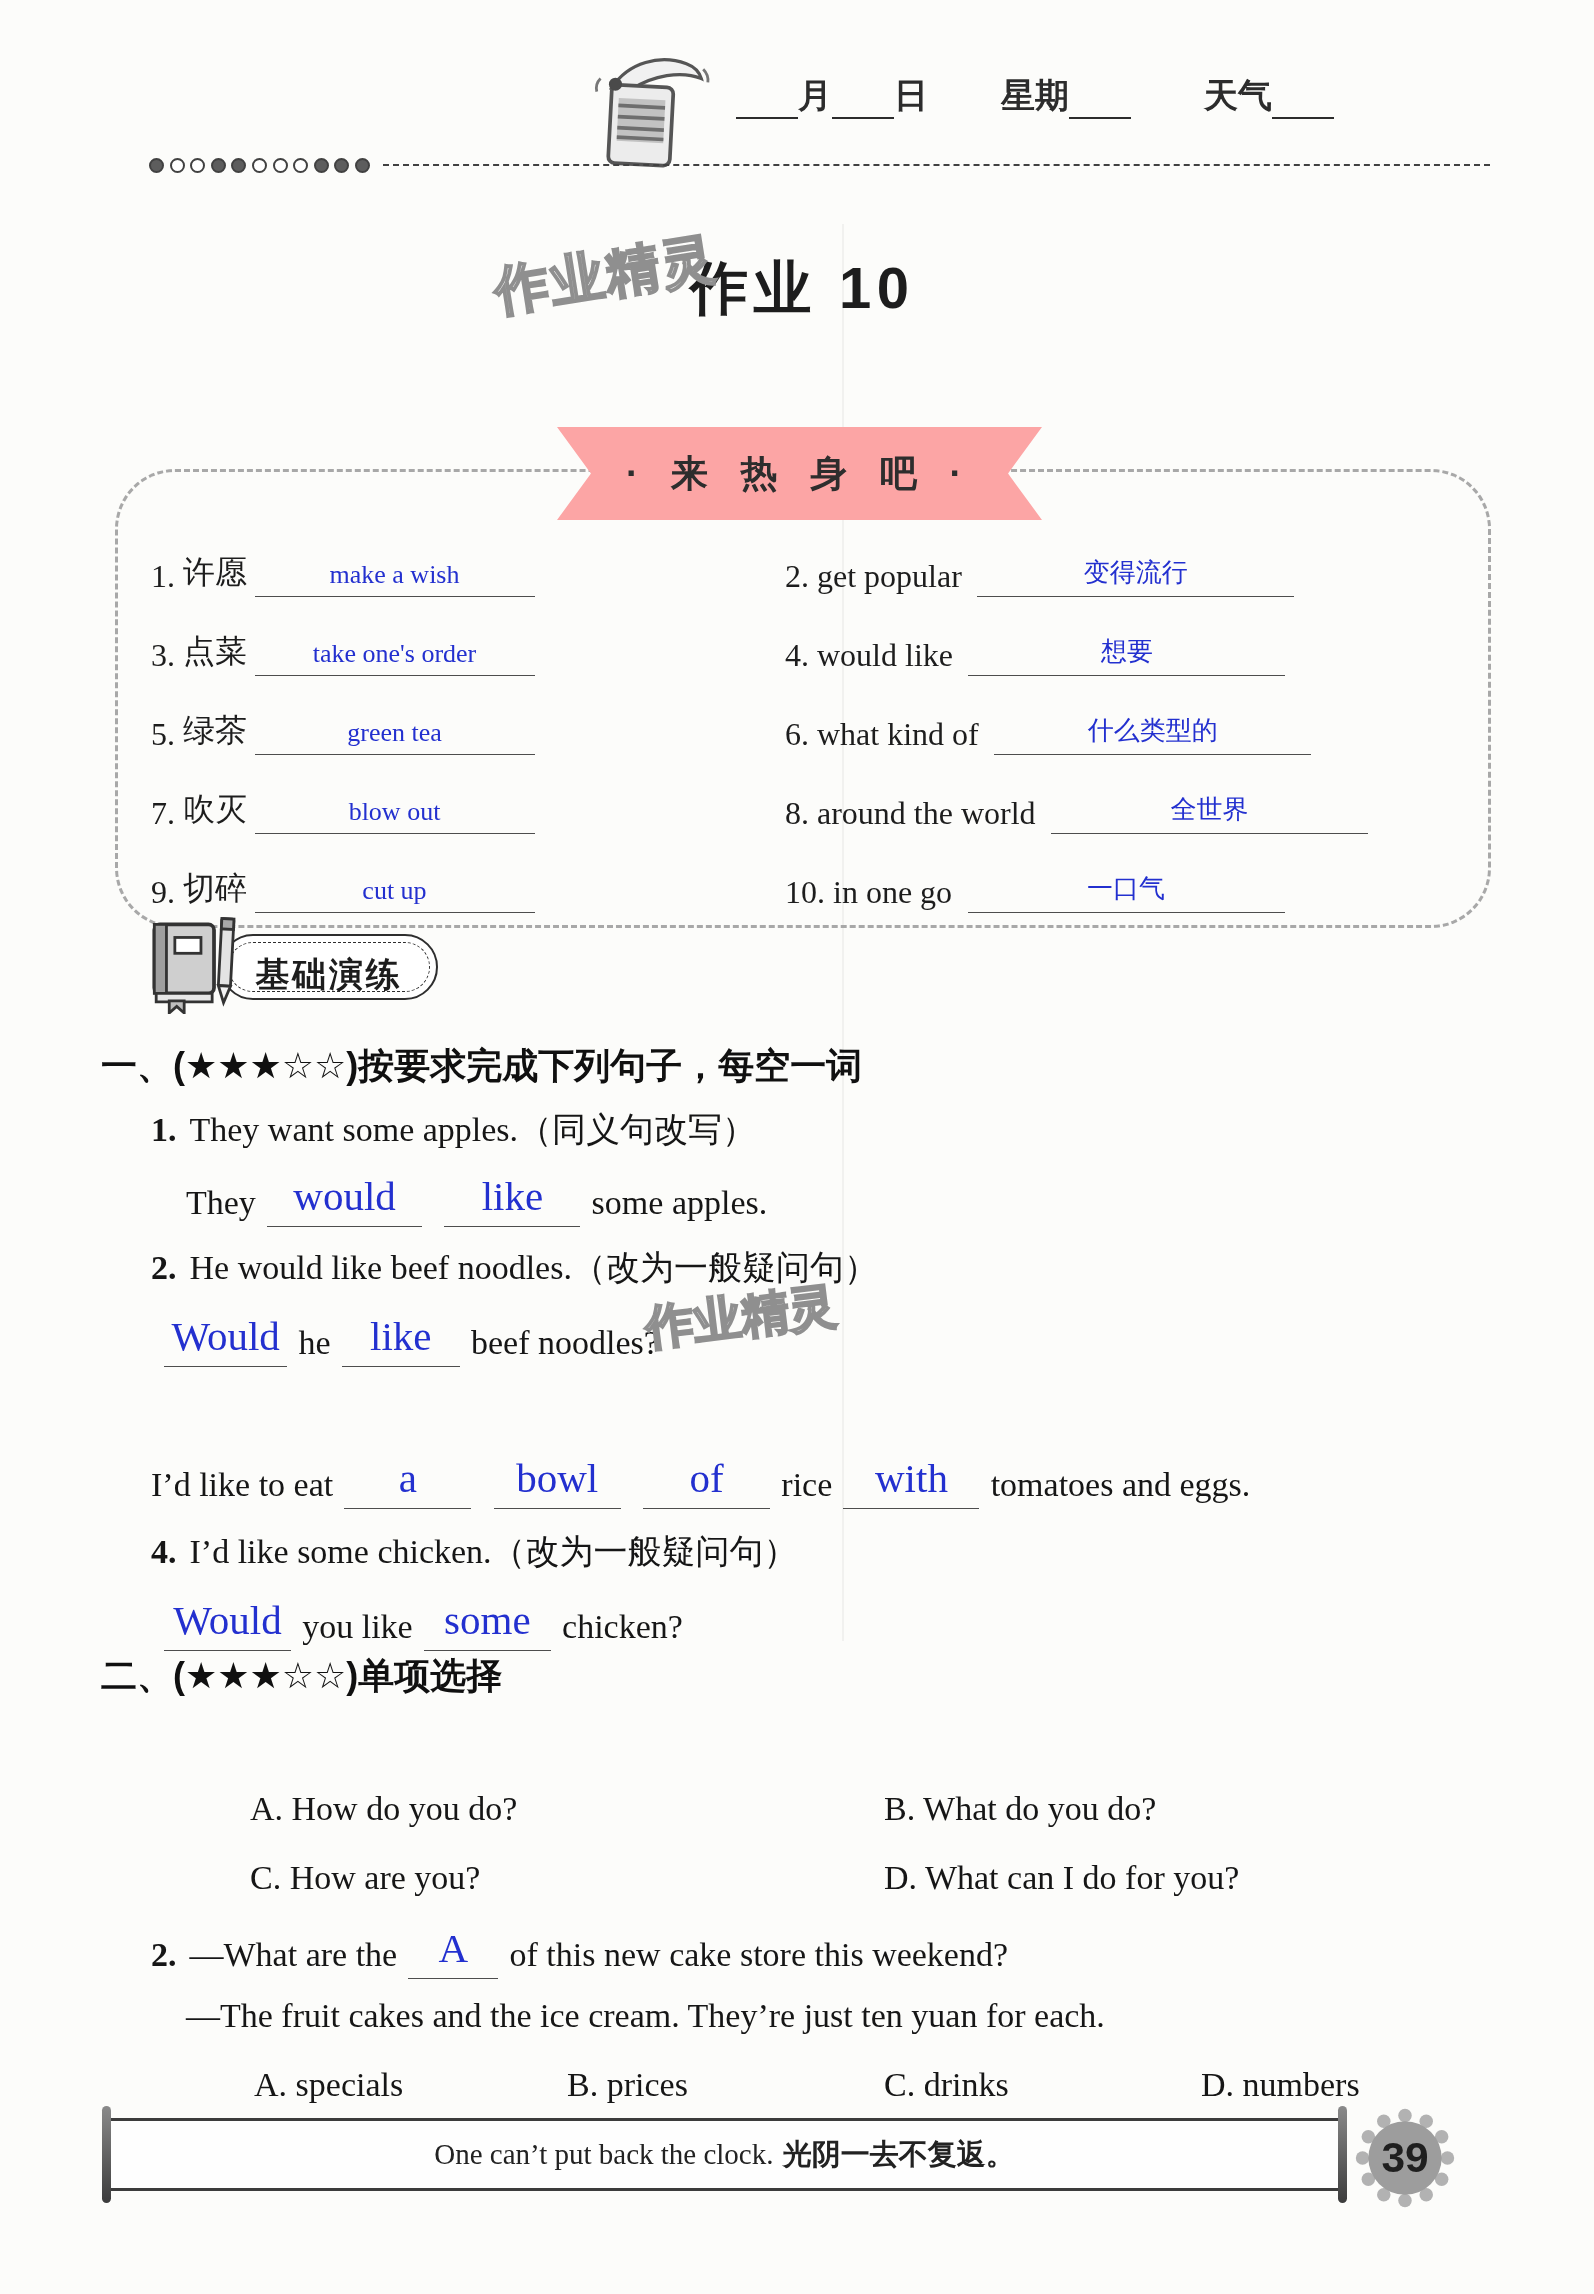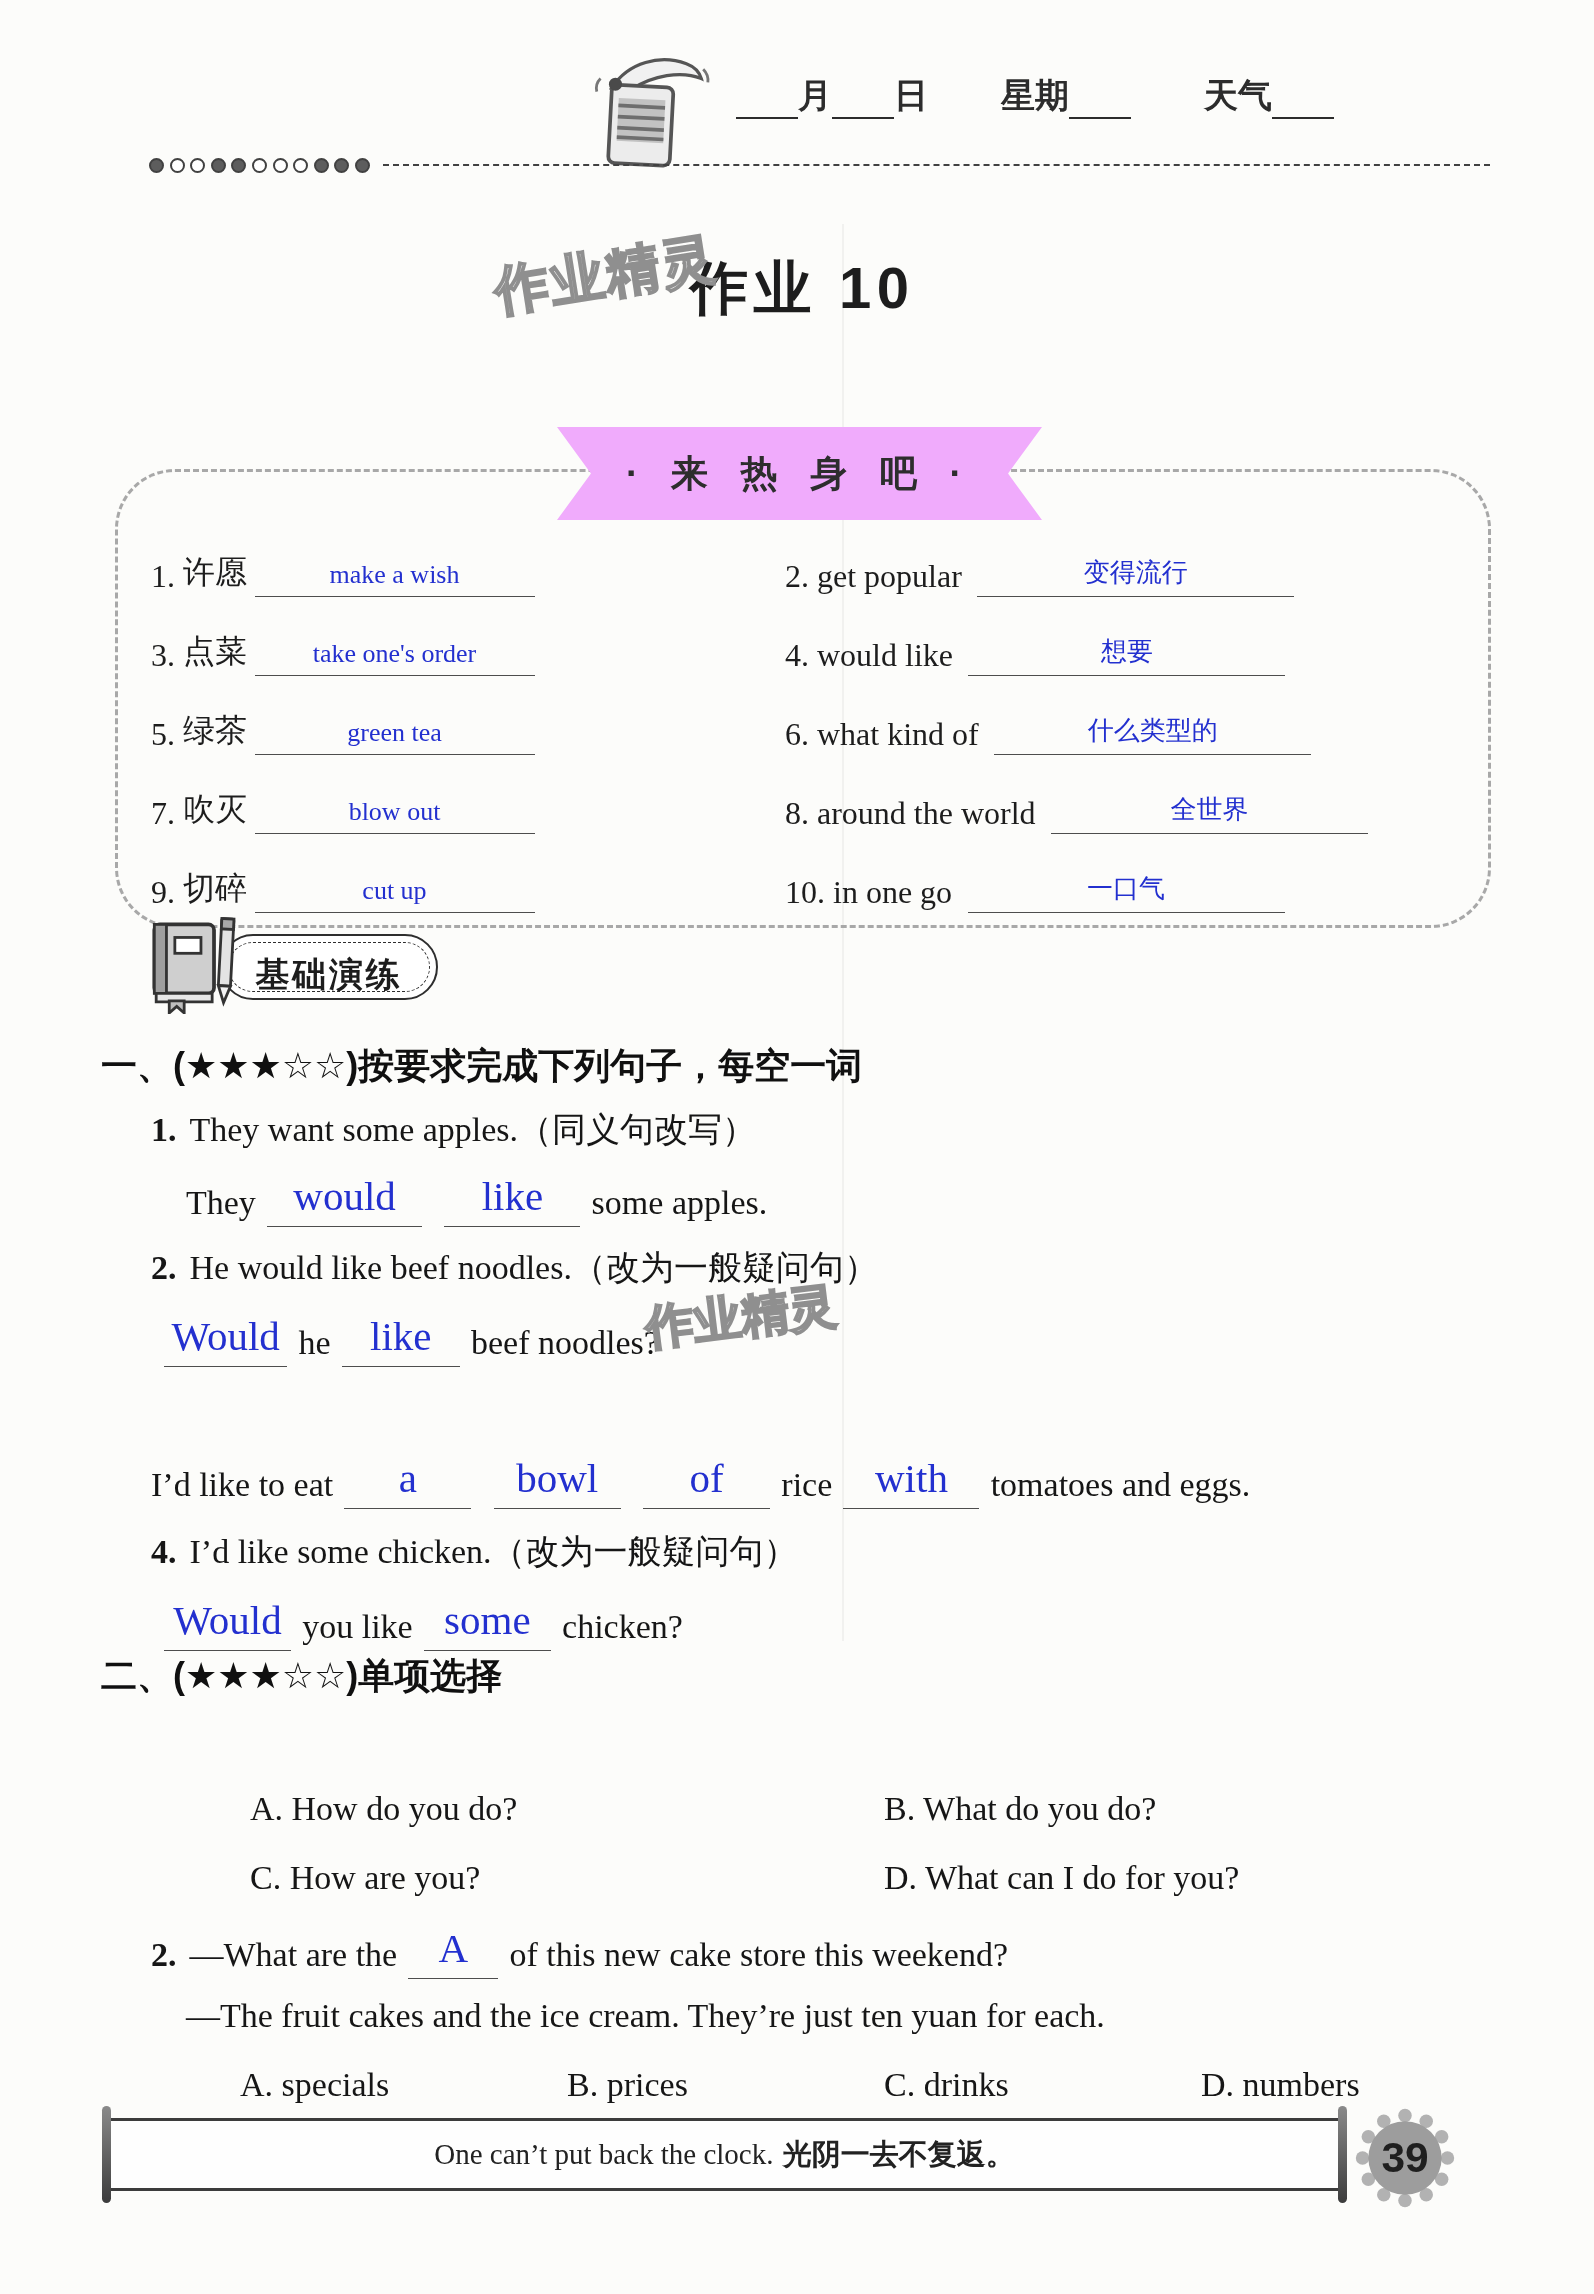--- a/index.html
+++ b/index.html
@@ -26,21 +26,21 @@
   .wm1{left:494px;top:239px;font-size:54px;transform:rotate(-9deg);letter-spacing:1.9px;}
   .wm2{left:645px;top:1285px;font-size:48px;transform:rotate(-7deg);}
   .page-title{position:absolute;left:690px;top:250px;font-size:58px;font-weight:800;
               font-family:"Liberation Sans","DejaVu Sans",sans-serif;letter-spacing:5.6px;z-index:2;}
 
   .fold{position:absolute;left:842px;top:224px;width:1.9px;height:1417px;background:rgba(0,0,0,.045);}
 
   
   .warmbox{position:absolute;left:115px;top:469px;width:1370px;height:453px;
            border:3.7px dashed #a8a8a8;border-radius:60px;}
-  .ribbon{position:absolute;left:557px;top:427px;width:485px;height:93px;background:#f0abfc;
+  .ribbon{position:absolute;left:557px;top:427px;width:485px;height:93px;background:#fca5a5;
           clip-path:polygon(0 0,100% 0,93% 50%,100% 100%,0 100%,7% 50%);
           display:flex;align-items:center;justify-content:center;z-index:4;
           font-family:"Liberation Sans","DejaVu Sans",sans-serif;font-weight:700;
           font-size:37px;letter-spacing:11.2px;color:#2d2d2d;}
   .vgrid{position:absolute;left:151px;top:518px;width:1305px;z-index:3;}
   .vrow{display:flex;height:79px;align-items:flex-end;}
   .vcl{display:flex;flex:0 0 634px;align-items:flex-end;}
   .vcr{display:flex;flex:1;align-items:flex-end;}
   .vnum,.vprompt{font-size:32px;padding-bottom:1.9px;white-space:pre;}
   .vblank{flex:1;border-bottom:1.9px solid #4d4d4d;text-align:center;margin-left:7.5px;}
@@ -246,21 +246,21 @@
 
   <div class="qline" style="left:250px;top:1790px;">A. How do you do?</div>
   <div class="qline" style="left:884px;top:1790px;">B. What do you do?</div>
   <div class="qline" style="left:250px;top:1859px;">C. How are you?</div>
   <div class="qline" style="left:884px;top:1859px;">D. What can I do for you?</div>
 
   <div class="qline" style="left:151px;top:1928px;">
     <span class="qnum">2.</span><span>—What are the</span><span class="bl w80"><span class="ans">A</span></span><span>of this new cake store this weekend?</span>
   </div>
   <div class="qline" style="left:186px;top:1997px;">—The fruit cakes and the ice cream.  They’re just ten yuan for each.</div>
-  <div class="qline" style="left:240px;top:2066px;">A. specials</div>
+  <div class="qline" style="left:254px;top:2066px;">A. specials</div>
   <div class="qline" style="left:567px;top:2066px;">B. prices</div>
   <div class="qline" style="left:884px;top:2066px;">C. drinks</div>
   <div class="qline" style="left:1201px;top:2066px;">D. numbers</div>
 
   <div class="scrollband">
     <span class="rod l"></span>
     <span>One can’t put back the clock.</span>
     <span class="quote-cn">光阴一去不复返。</span>
     <span class="rod r"></span>
   </div>

